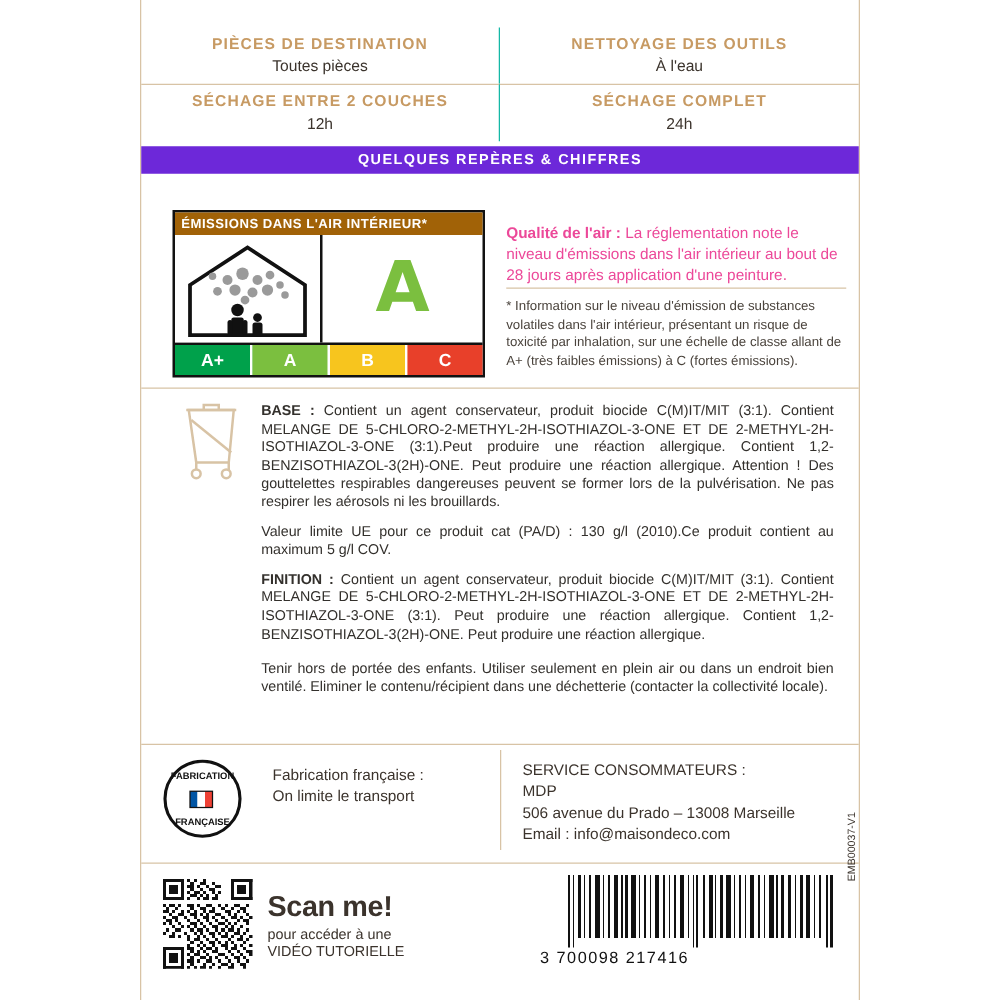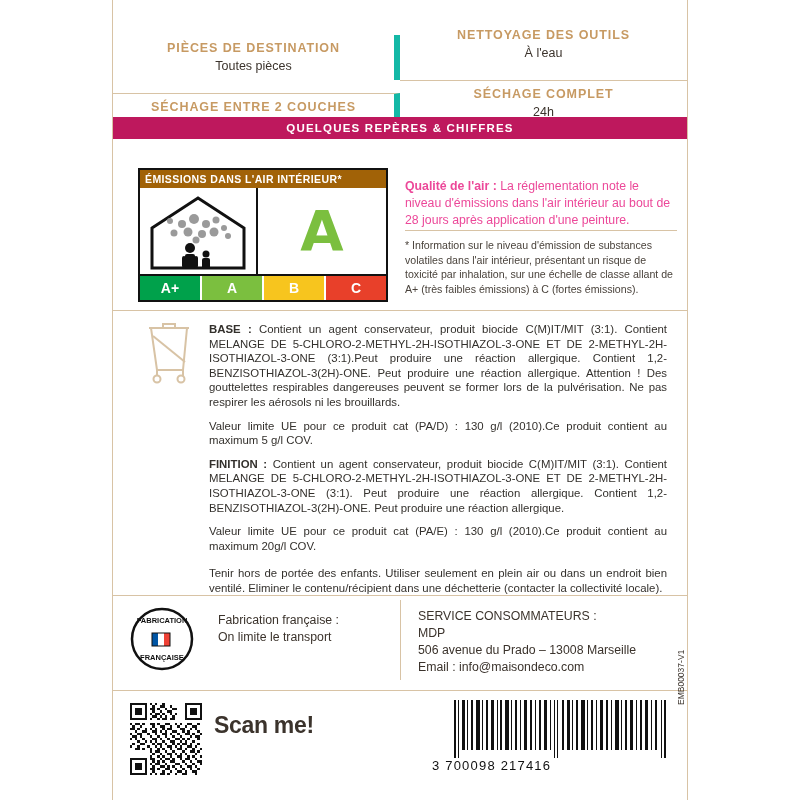--- a/index.html
+++ b/index.html
@@ -44,21 +44,21 @@
   .spec-row {
     display: flex;
     width: 100%;
   }
   .spec-cell {
     width: 50%;
     box-sizing: border-box;
     text-align: center;
     padding: 6px 4px 7px 4px;
   }
-  .spec-cell.left-cell { border-right: 6px solid #14b8a6; margin-top: 13px; }
+  .spec-cell.left-cell { border-right: 1px solid #14b8a6; }
   .spec-row.row2 .spec-cell { border-top: 1px solid #d8c3a5; }
   .spec-title {
     font-size: 12.5px;
     letter-spacing: 0.9px;
     color: #c79a63;
     font-weight: bold;
     margin-bottom: 4px;
     white-space: nowrap;
   }
   .spec-value {
@@ -66,21 +66,21 @@
     color: #3b332c;
   }
 
   
   .banner {
     position: absolute;
     left: 113px;
     top: 117px;
     width: 574px;
     height: 22px;
-    background: #be185d;
+    background: #6d28d9;
     color: #ffffff;
     font-size: 11.5px;
     letter-spacing: 1.2px;
     font-weight: bold;
     display: flex;
     align-items: center;
     justify-content: center;
   }
 
   
@@ -400,21 +400,20 @@
         <circle cx="38" cy="57" r="3.5"></circle>
         <line x1="10" y1="14" x2="42" y2="40"></line>
       </g>
     </svg>
   </div>
 
   <div class="legal">
     <p><b>BASE :</b><span> Contient un agent conservateur, produit biocide C(M)IT/MIT (3:1). Contient MELANGE DE 5-CHLORO-2-METHYL-2H-ISOTHIAZOL-3-ONE ET DE 2-METHYL-2H-ISOTHIAZOL-3-ONE (3:1).Peut produire une réaction allergique. Contient 1,2-BENZISOTHIAZOL-3(2H)-ONE. Peut produire une réaction allergique. Attention ! Des gouttelettes respirables dangereuses peuvent se former lors de la pulvérisation. Ne pas respirer les aérosols ni les brouillards.</span></p>
     <p>Valeur limite UE pour ce produit cat (PA/D) : 130 g/l (2010).Ce produit contient au maximum 5 g/l COV.</p>
     <p><b>FINITION :</b><span> Contient un agent conservateur, produit biocide C(M)IT/MIT (3:1). Contient MELANGE DE 5-CHLORO-2-METHYL-2H-ISOTHIAZOL-3-ONE ET DE 2-METHYL-2H-ISOTHIAZOL-3-ONE (3:1). Peut produire une réaction allergique. Contient 1,2-BENZISOTHIAZOL-3(2H)-ONE. Peut produire une réaction allergique.</span></p>
-    <p>Valeur limite UE pour ce produit cat (PA/E) : 130 g/l (2010).Ce produit contient au maximum 20g/l COV.</p>
     <p class="gap">Tenir hors de portée des enfants. Utiliser seulement en plein air ou dans un endroit bien ventilé. Eliminer le contenu/récipient dans une déchetterie (contacter la collectivité locale).</p>
   </div>
 
   <div class="hr" style="top:595px;"></div>
 
   <div class="made-in">
     <svg width="64" height="64" viewBox="0 0 64 64" xmlns="http://www.w3.org/2000/svg">
       <circle cx="32" cy="32" r="30" fill="#fff" stroke="#111" stroke-width="2.5"></circle>
       <g>
         <rect x="22" y="26" width="6" height="13" fill="#0055a4"></rect>
@@ -661,20 +660,24 @@
         <rect x="15" y="28" width="1" height="1"></rect>
           <rect x="18" y="28" width="1" height="1"></rect>
           <rect x="21" y="28" width="2" height="1"></rect>
           <rect x="26" y="28" width="1" height="1"></rect>
       </g>
     </svg>
   </div>
 
   <div class="scan-text">
     <div class="scan-title">Scan me!</div>
+    <div class="scan-sub">
+      <div>pour accéder à une</div>
+      <div>VIDÉO TUTORIELLE</div>
+    </div>
   </div>
 
   <div class="barcode-wrap">
     <svg class="barcode" viewBox="0 0 220 58" preserveAspectRatio="none" shape-rendering="crispEdges" xmlns="http://www.w3.org/2000/svg">
       <rect width="220" height="58" fill="#fff"></rect>
       <g fill="#111">
         <rect x="2" y="0" width="2" height="58"></rect>
           <rect x="6" y="0" width="1" height="58"></rect>
         <rect x="10" y="0" width="3" height="50"></rect>
           <rect x="15" y="0" width="1" height="50"></rect>

